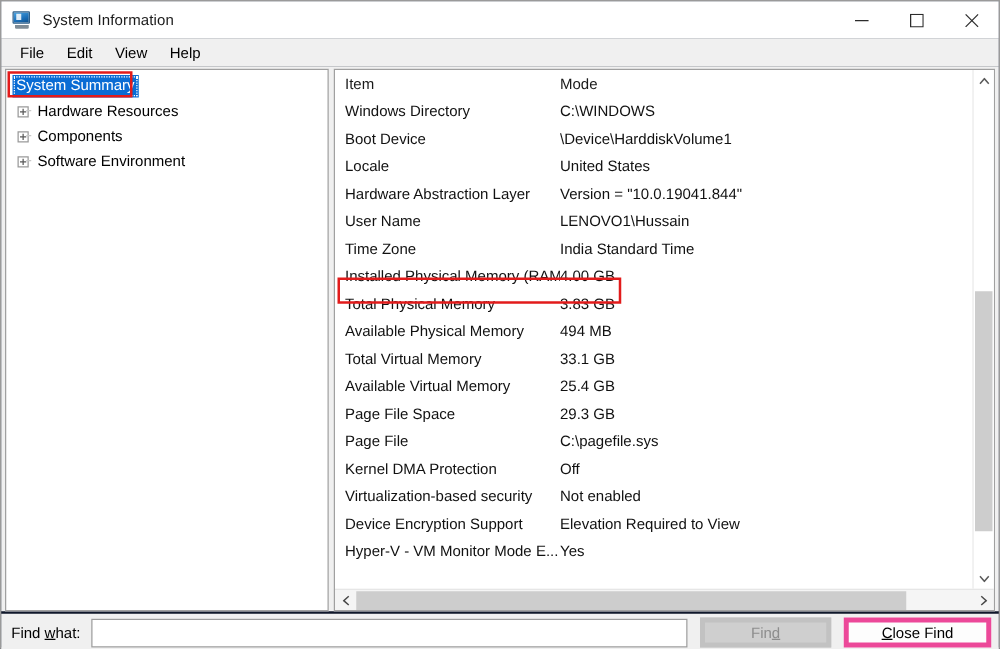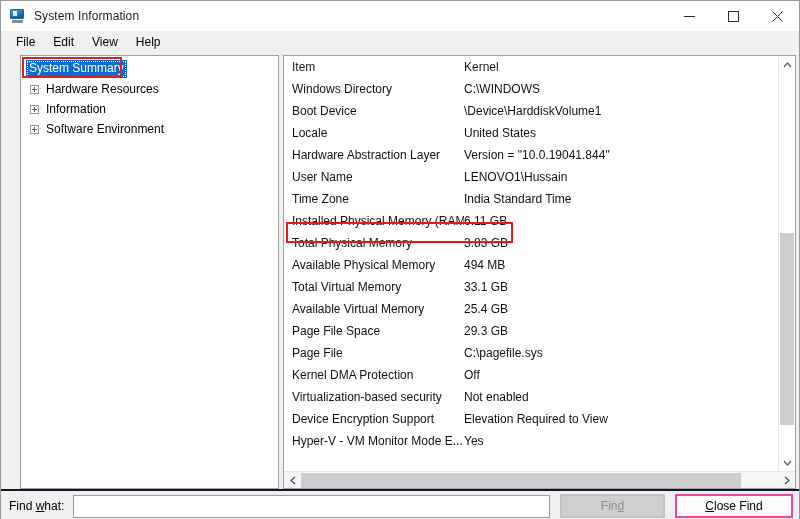--- a/index.html
+++ b/index.html
@@ -106,21 +106,20 @@
     border: 1px solid #a0a0a0;
     position: relative;
     overflow: hidden;
   }
 
   .tree-pane {
     width: 259px;
     flex: 0 0 259px;
     margin-right: 4px;
     height: 434px;
-    margin-left: 16px;
   }
   .tree-inner { padding: 3px 0 0 0; }
   .tree-row {
     height: 20px;
     display: flex;
     align-items: center;
     font-size: 12px;
     color: #000;
     padding-left: 5px;
     position: relative;
@@ -281,21 +280,21 @@
     border: 1px solid #9c9c9c;
     margin-right: 10px;
   }
   .btn {
     width: 105px;
     height: 24px;
     font-size: 12px;
     display: flex;
     align-items: center;
     justify-content: center;
-    border: 2px solid #ec4899;
+    border: 4px solid #ec4899;
     background: #ffffff;
     color: #000;
   }
   .btn.disabled {
     background: #cfcfcf;
     border-color: #c2c2c2;
     color: #8d8d8d;
   }
   .btn.close-find { margin-left: 10px; width: 118px; background:#fdfdfd; }
   u { text-decoration: underline; }
@@ -348,38 +347,38 @@
           <span class="sel-label">System Summary</span>
         </div>
         <div class="tree-row child">
           <span class="plus-box"></span>
           <span class="tree-dash"></span>
           <span>Hardware Resources</span>
         </div>
         <div class="tree-row child">
           <span class="plus-box"></span>
           <span class="tree-dash"></span>
-          <span>Information</span>
+          <span>Components</span>
         </div>
         <div class="tree-row child">
           <span class="plus-box"></span>
           <span class="tree-dash"></span>
           <span>Software Environment</span>
         </div>
       </div>
       <div class="redbox" style="left:1px; top:1px; width:100px; height:21px;"></div>
     </div>
 
     <div class="pane list-pane">
       <div class="list-scroll-wrap">
         <div class="list-body">
 
           <div class="grid-row header">
             <div class="col-item">Item</div>
-            <div class="col-value">Kernel</div>
+            <div class="col-value">Mode</div>
           </div>
 
           <div class="grid-row">
             <div class="col-item">Windows Directory</div>
             <div class="col-value">C:\WINDOWS</div>
           </div>
           <div class="grid-row">
             <div class="col-item">Boot Device</div>
             <div class="col-value">\Device\HarddiskVolume1</div>
           </div>
@@ -394,21 +393,21 @@
           <div class="grid-row">
             <div class="col-item">User Name</div>
             <div class="col-value">LENOVO1\Hussain</div>
           </div>
           <div class="grid-row">
             <div class="col-item">Time Zone</div>
             <div class="col-value">India Standard Time</div>
           </div>
           <div class="grid-row">
             <div class="col-item">Installed Physical Memory (RAM)</div>
-            <div class="col-value">6.11 GB</div>
+            <div class="col-value">4.00 GB</div>
           </div>
           <div class="grid-row">
             <div class="col-item">Total Physical Memory</div>
             <div class="col-value">3.83 GB</div>
           </div>
           <div class="grid-row">
             <div class="col-item">Available Physical Memory</div>
             <div class="col-value">494 MB</div>
           </div>
           <div class="grid-row">

